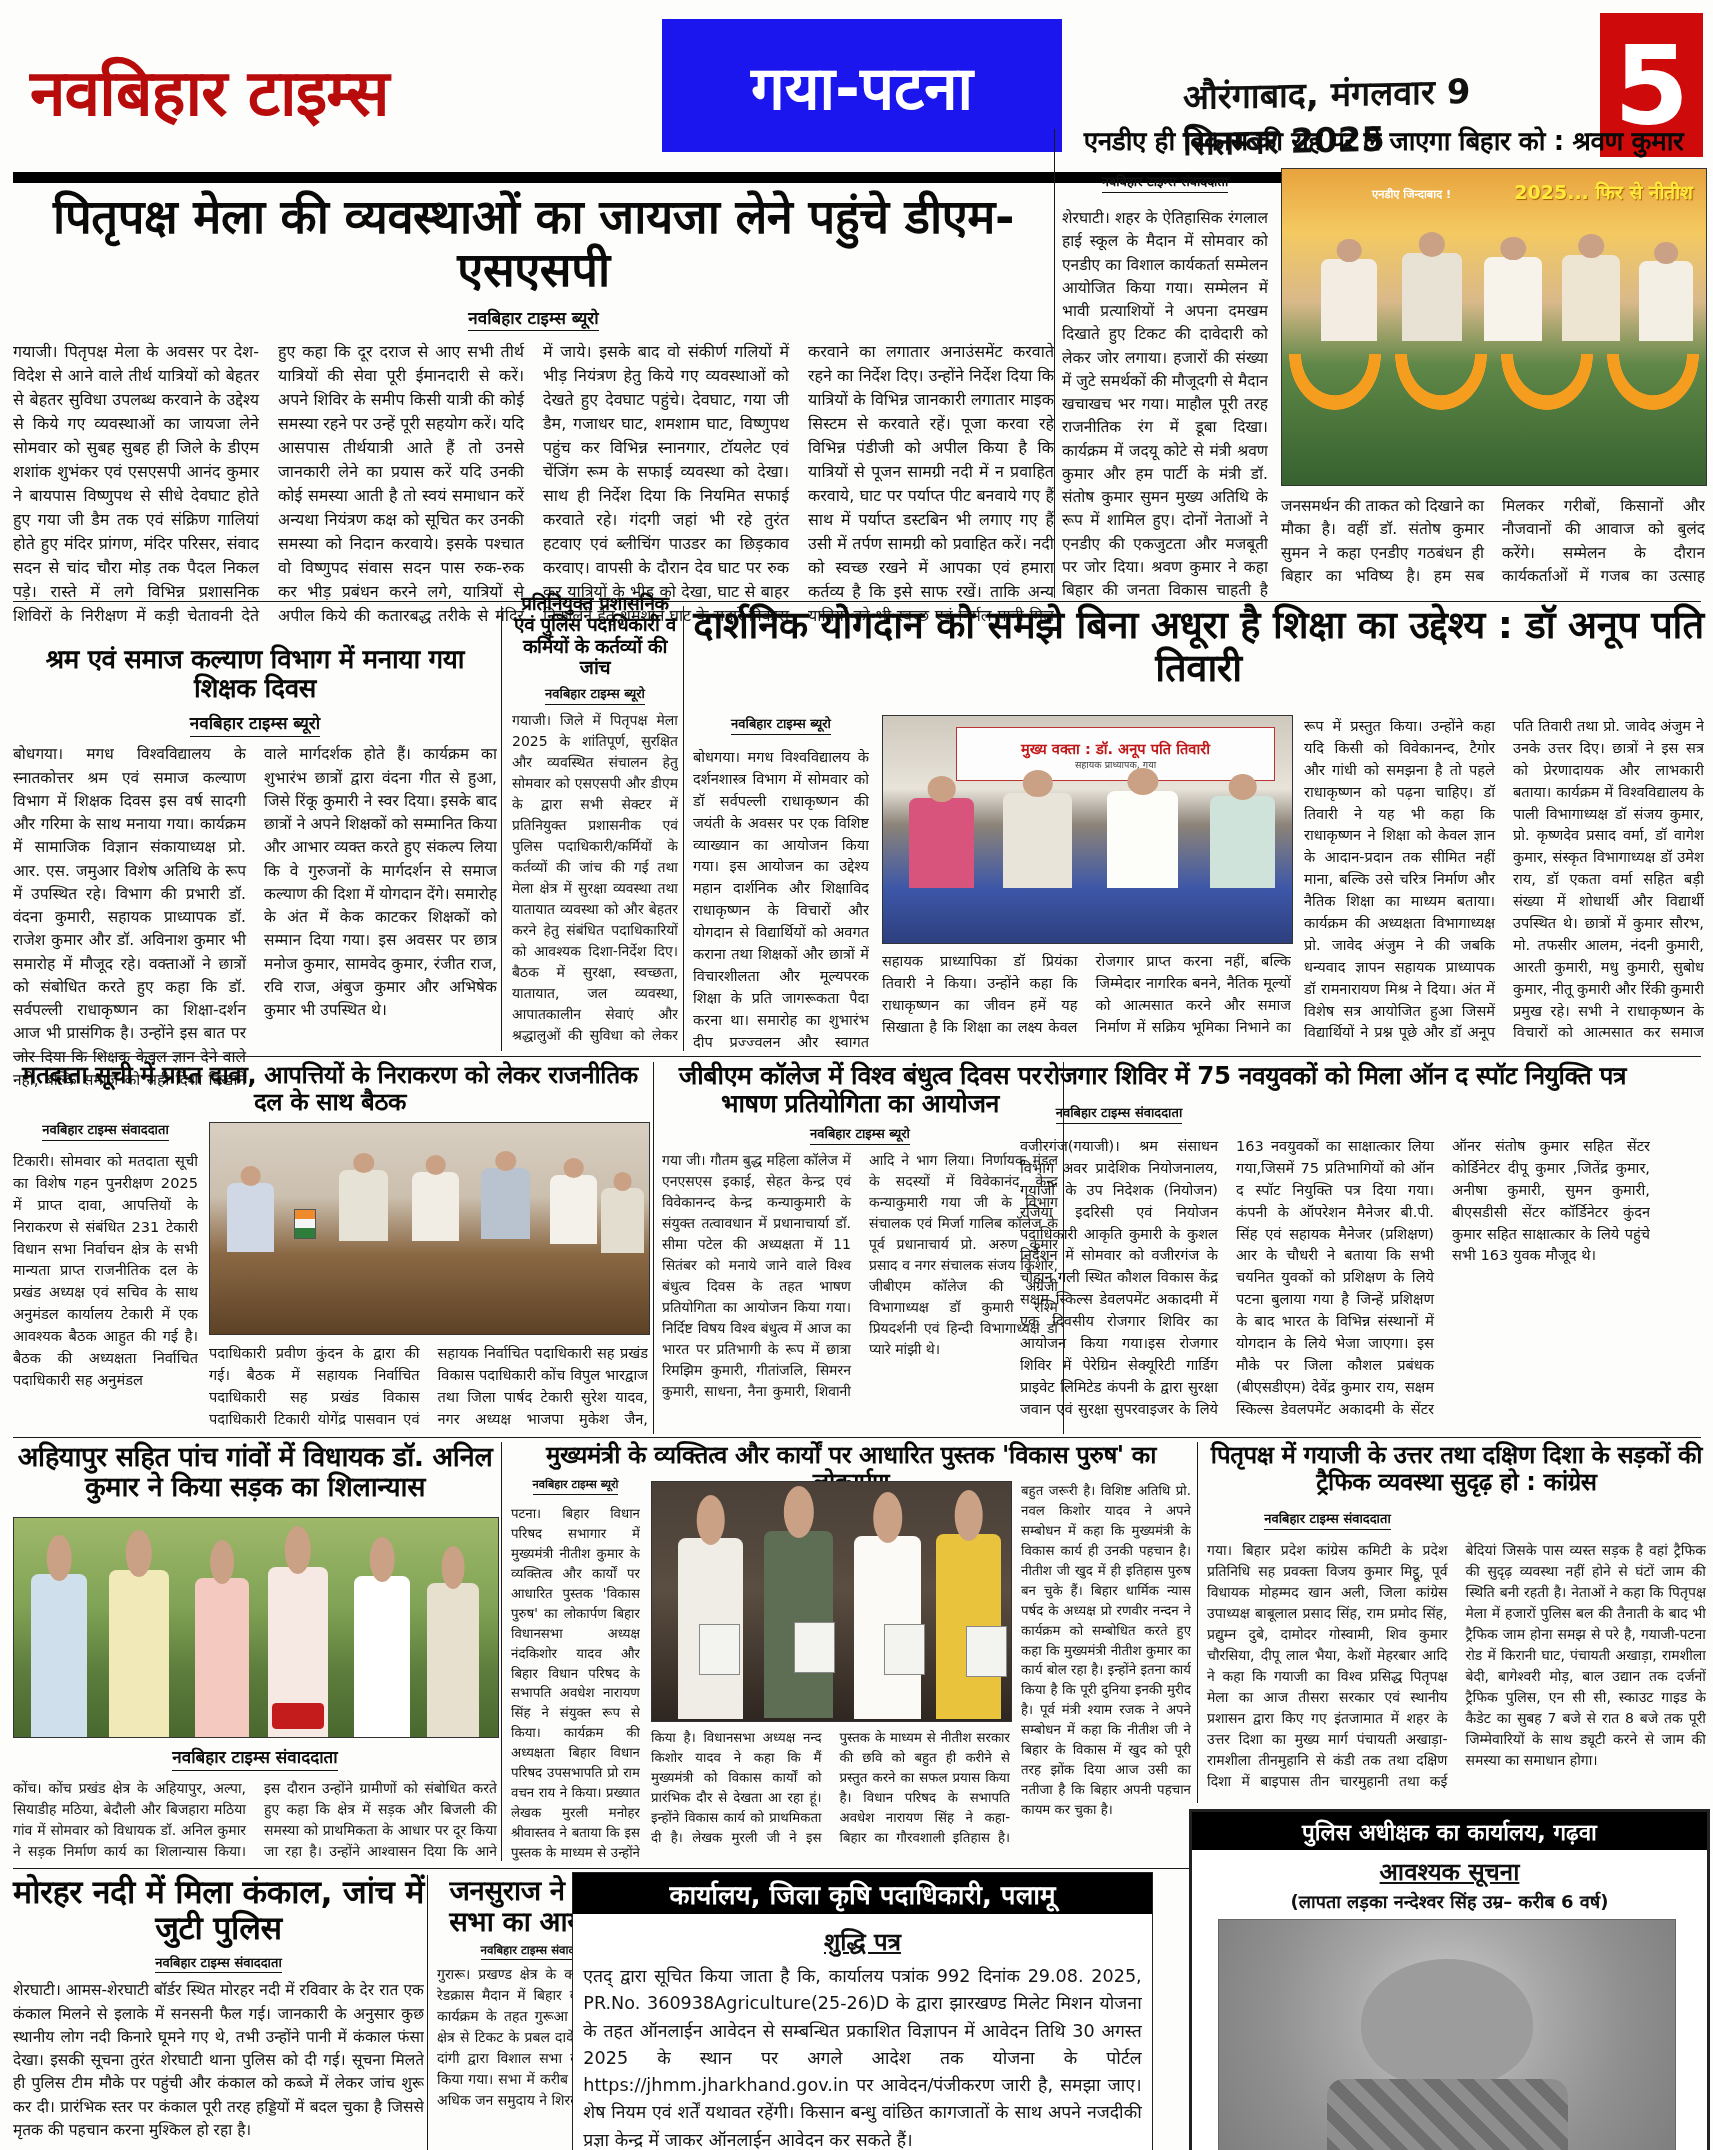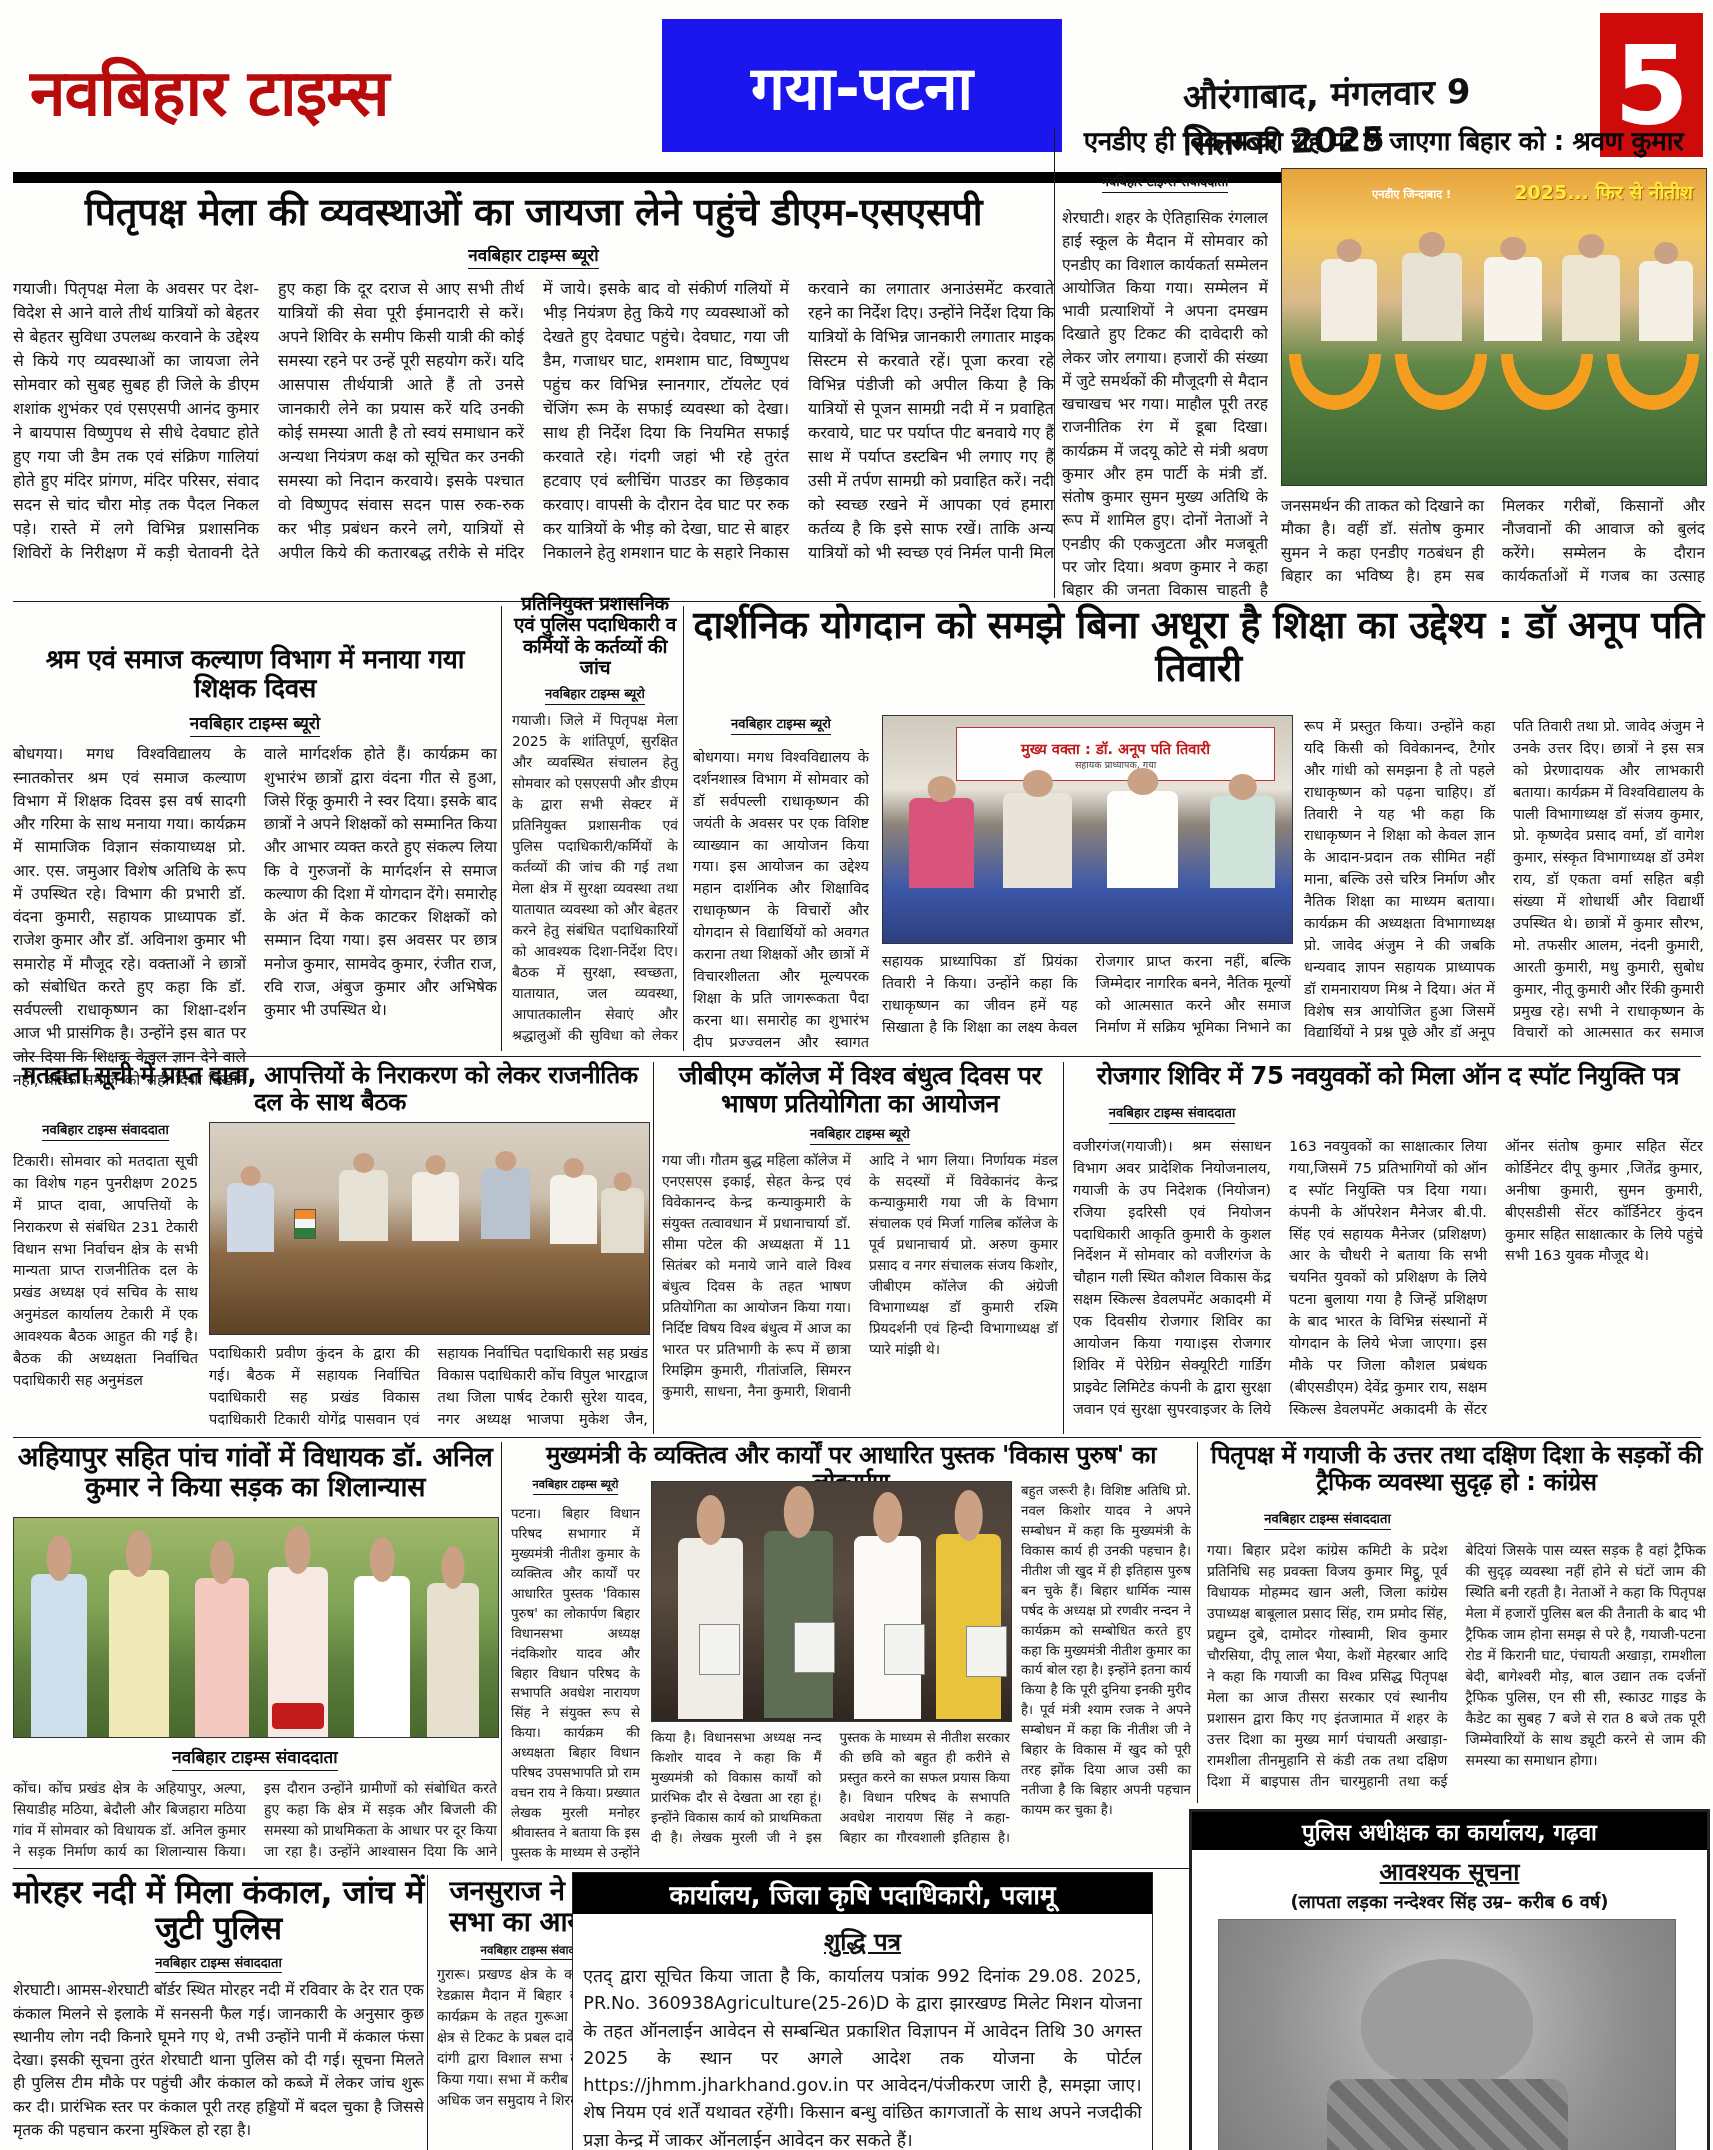--- a/index.html
+++ b/index.html
@@ -29,21 +29,21 @@
 
 <div id="page">
 
   <div class="abs" style="left:662px;top:19.4px;width:400px;height:133px;background:#1b16ee;color:#fff;display:flex;align-items:center;justify-content:center;font-size:60px;font-weight:bold;">गया-पटना</div>
   <div class="abs" style="left:30px;top:47px;font-size:64px;font-weight:bold;color:#b80c0c;letter-spacing:-0.9px;">नवबिहार टाइम्स</div>
   <div class="abs" style="left:1183px;top:69px;width:387px;font-size:34px;font-weight:bold;transform:skewY(-1.2deg);">औरंगाबाद, मंगलवार 9 सितम्बर 2025</div>
   <div class="abs" style="left:1600px;top:13px;width:103px;height:144px;background:#cf0a0a;color:#fff;display:flex;align-items:center;justify-content:center;font-size:108px;font-weight:bold;">5</div>
   <div class="abs" style="left:13px;top:172px;width:1688px;height:11.2px;background:#000;"></div>
 
   <div class="abs" style="left:13px;top:191px;width:1041px;height:406px;">
-    <div class="hl" style="font-size:38px;">पितृपक्ष मेला की व्यवस्थाओं का जायजा लेने पहुंचे डीएम-एसएसपी</div>
+    <div class="hl" style="font-size:47px;">पितृपक्ष मेला की व्यवस्थाओं का जायजा लेने पहुंचे डीएम-एसएसपी</div>
     <div style="text-align:center;margin-top:9.5px;"><span class="byline">नवबिहार टाइम्स ब्यूरो</span></div>
     <div class="body-text cols4 clip" style="margin-top:11.2px;height:292px;font-size:16px;">गयाजी। पितृपक्ष मेला के अवसर पर देश-विदेश से आने वाले तीर्थ यात्रियों को बेहतर से बेहतर सुविधा उपलब्ध करवाने के उद्देश्य से किये गए व्यवस्थाओं का जायजा लेने सोमवार को सुबह सुबह ही जिले के डीएम शशांक शुभंकर एवं एसएसपी आनंद कुमार ने बायपास विष्णुपथ से सीधे देवघाट होते हुए गया जी डैम तक एवं संक्रिण गालियां होते हुए मंदिर प्रांगण, मंदिर परिसर, संवाद सदन से चांद चौरा मोड़ तक पैदल निकल पड़े। रास्ते में लगे विभिन्न प्रशासनिक शिविरों के निरीक्षण में कड़ी चेतावनी देते हुए कहा कि दूर दराज से आए सभी तीर्थ यात्रियों की सेवा पूरी ईमानदारी से करें। अपने शिविर के समीप किसी यात्री की कोई समस्या रहने पर उन्हें पूरी सहयोग करें। यदि आसपास तीर्थयात्री आते हैं तो उनसे जानकारी लेने का प्रयास करें यदि उनकी कोई समस्या आती है तो स्वयं समाधान करें अन्यथा नियंत्रण कक्ष को सूचित कर उनकी समस्या को निदान करवाये। इसके पश्चात वो विष्णुपद संवास सदन पास रुक-रुक कर भीड़ प्रबंधन करने लगे, यात्रियों से अपील किये की कतारबद्ध तरीके से मंदिर में जाये। इसके बाद वो संकीर्ण गलियों में भीड़ नियंत्रण हेतु किये गए व्यवस्थाओं को देखते हुए देवघाट पहुंचे। देवघाट, गया जी डैम, गजाधर घाट, शमशाम घाट, विष्णुपथ पहुंच कर विभिन्न स्नानगार, टॉयलेट एवं चेंजिंग रूम के सफाई व्यवस्था को देखा। साथ ही निर्देश दिया कि नियमित सफाई करवाते रहे। गंदगी जहां भी रहे तुरंत हटवाए एवं ब्लीचिंग पाउडर का छिड़काव करवाए। वापसी के दौरान देव घाट पर रुक कर यात्रियों के भीड़ को देखा, घाट से बाहर निकालने हेतु शमशान घाट के सहारे निकास करवाने का लगातार अनाउंसमेंट करवाते रहने का निर्देश दिए। उन्होंने निर्देश दिया कि यात्रियों के विभिन्न जानकारी लगातार माइक सिस्टम से करवाते रहें। पूजा करवा रहे विभिन्न पंडीजी को अपील किया है कि यात्रियों से पूजन सामग्री नदी में न प्रवाहित करवाये, घाट पर पर्याप्त पीट बनवाये गए हैं साथ में पर्याप्त डस्टबिन भी लगाए गए हैं उसी में तर्पण सामग्री को प्रवाहित करें। नदी को स्वच्छ रखने में आपका एवं हमारा कर्तव्य है कि इसे साफ रखें। ताकि अन्य यात्रियों को भी स्वच्छ एवं निर्मल पानी मिल सके। उन्होंने एसडीआरएफ के टीम को निर्देश दिया कि अर्ली मॉर्निंग से दोपहर 12:00 बजे तक लगातार नाव से घुमते रहे तथा पूरी अलर्ट में रहकर नजर रखें कि कहीं कोई हताहत नहीं हो, यदि कहीं हताहत होने की सूचना मिले या दिखे तो त्वरित गति से काम करें।</div>
   </div>
 
   <div class="abs" style="left:1062px;top:127px;width:643px;height:471px;">
     <div class="hl" style="font-size:26px;">एनडीए ही विकास की राह पर ले जाएगा बिहार को : श्रवण कुमार</div>
     <div class="abs" style="left:0;top:45px;width:206px;text-align:center;"><span class="byline small">नवबिहार टाइम्स संवाददाता</span></div>
     <div class="photo" style="left:219px;top:41px;width:424px;height:316px;background:linear-gradient(180deg,#e8a33d 0%,#f4c961 20%,#d9b98a 42%,#5f8747 62%,#37612f 100%);">
       <div class="abs" style="right:13px;top:9.5px;color:#ffe93c;font-weight:bold;font-size:19px;text-shadow:0.9px 0.9px 0.9px #a35c00;">2025... फिर से नीतीश</div>
       <div class="abs" style="left:90px;top:17px;color:#fff;font-weight:bold;font-size:11.2px;">एनडीए जिन्दाबाद !</div>
@@ -116,21 +116,21 @@
   <div class="vrule" style="left:653px;top:1062px;height:372px;"></div>
 
   <div class="abs" style="left:662px;top:1062px;width:396px;height:372px;">
     <div class="hl" style="font-size:25px;">जीबीएम कॉलेज में विश्व बंधुत्व दिवस पर भाषण प्रतियोगिता का आयोजन</div>
     <div style="text-align:center;margin-top:6px;"><span class="byline small">नवबिहार टाइम्स ब्यूरो</span></div>
     <div class="body-text cols2 clip" style="margin-top:7.7px;height:265px;font-size:14px;">गया जी। गौतम बुद्ध महिला कॉलेज में एनएसएस इकाई, सेहत केन्द्र एवं विवेकानन्द केन्द्र कन्याकुमारी के संयुक्त तत्वावधान में प्रधानाचार्या डॉ. सीमा पटेल की अध्यक्षता में 11 सितंबर को मनाये जाने वाले विश्व बंधुत्व दिवस के तहत भाषण प्रतियोगिता का आयोजन किया गया।निर्दिष्ट विषय विश्व बंधुत्व में आज का भारत पर प्रतिभागी के रूप में छात्रा रिमझिम कुमारी, गीतांजलि, सिमरन कुमारी, साधना, नैना कुमारी, शिवानी आदि ने भाग लिया। निर्णायक मंडल के सदस्यों में विवेकानंद केन्द्र कन्याकुमारी गया जी के विभाग संचालक एवं मिर्जा गालिब कॉलेज के पूर्व प्रधानाचार्य प्रो. अरुण कुमार प्रसाद व नगर संचालक संजय किशोर, जीबीएम कॉलेज की अंग्रेजी विभागाध्यक्ष डॉ कुमारी रश्मि प्रियदर्शनी एवं हिन्दी विभागाध्यक्ष डॉ प्यारे मांझी थे।</div>
   </div>
 
   <div class="vrule" style="left:1063px;top:1062px;height:372px;"></div>
 
-  <div class="abs" style="left:1073px;top:1062px;width:630px;height:372px;">
+  <div class="abs" style="left:1020px;top:1062px;width:630px;height:372px;">
     <div class="hl" style="font-size:24.5px;">रोजगार शिविर में 75 नवयुवकों को मिला ऑन द स्पॉट नियुक्ति पत्र</div>
     <div class="abs" style="left:0;top:41px;width:198px;text-align:center;"><span class="byline small">नवबिहार टाइम्स संवाददाता</span></div>
     <div class="body-text cols3 clip" style="position:absolute;left:0;top:73px;width:630px;height:297px;font-size:14.6px;">वजीरगंज(गयाजी)। श्रम संसाधन विभाग अवर प्रादेशिक नियोजनालय, गयाजी के उप निदेशक (नियोजन) रजिया इदरिसी एवं नियोजन पदाधिकारी आकृति कुमारी के कुशल निर्देशन में सोमवार को वजीरगंज के चौहान गली स्थित कौशल विकास केंद्र सक्षम स्किल्स डेवलपमेंट अकादमी में एक दिवसीय रोजगार शिविर का आयोजन किया गया।इस रोजगार शिविर में पेरेग्रिन सेक्यूरिटी गार्डिग प्राइवेट लिमिटेड कंपनी के द्वारा सुरक्षा जवान एवं सुरक्षा सुपरवाइजर के लिये 163 नवयुवकों का साक्षात्कार लिया गया,जिसमें 75 प्रतिभागियों को ऑन द स्पॉट नियुक्ति पत्र दिया गया। कंपनी के ऑपरेशन मैनेजर बी.पी. सिंह एवं सहायक मैनेजर (प्रशिक्षण) आर के चौधरी ने बताया कि सभी चयनित युवकों को प्रशिक्षण के लिये पटना बुलाया गया है जिन्हें प्रशिक्षण के बाद भारत के विभिन्न संस्थानों में योगदान के लिये भेजा जाएगा। इस मौके पर जिला कौशल प्रबंधक (बीएसडीएम) देवेंद्र कुमार राय, सक्षम स्किल्स डेवलपमेंट अकादमी के सेंटर ऑनर संतोष कुमार सहित सेंटर कोर्डिनेटर दीपू कुमार ,जितेंद्र कुमार, अनीषा कुमारी, सुमन कुमारी, बीएसडीसी सेंटर कॉर्डिनेटर कुंदन कुमार सहित साक्षात्कार के लिये पहुंचे सभी 163 युवक मौजूद थे।</div>
   </div>
 
   <div class="hrule" style="left:13px;top:1437px;width:1688px;"></div>
 
   <div class="abs" style="left:13px;top:1442px;width:484px;height:422px;">
     <div class="hl" style="font-size:27px;">अहियापुर सहित पांच गांवों में विधायक डॉ. अनिल कुमार ने किया सड़क का शिलान्यास</div>
     <div class="photo" style="left:0;top:75px;width:484px;height:219px;background:linear-gradient(180deg,#9fb86a 0%,#80a355 40%,#5c7d3c 70%,#49682f 100%);">

